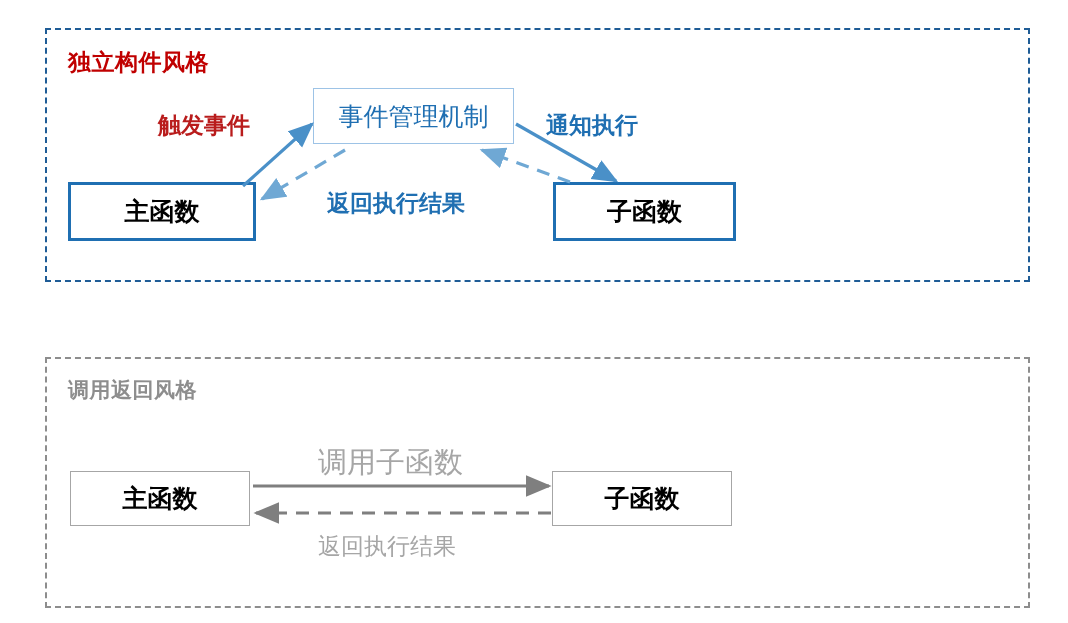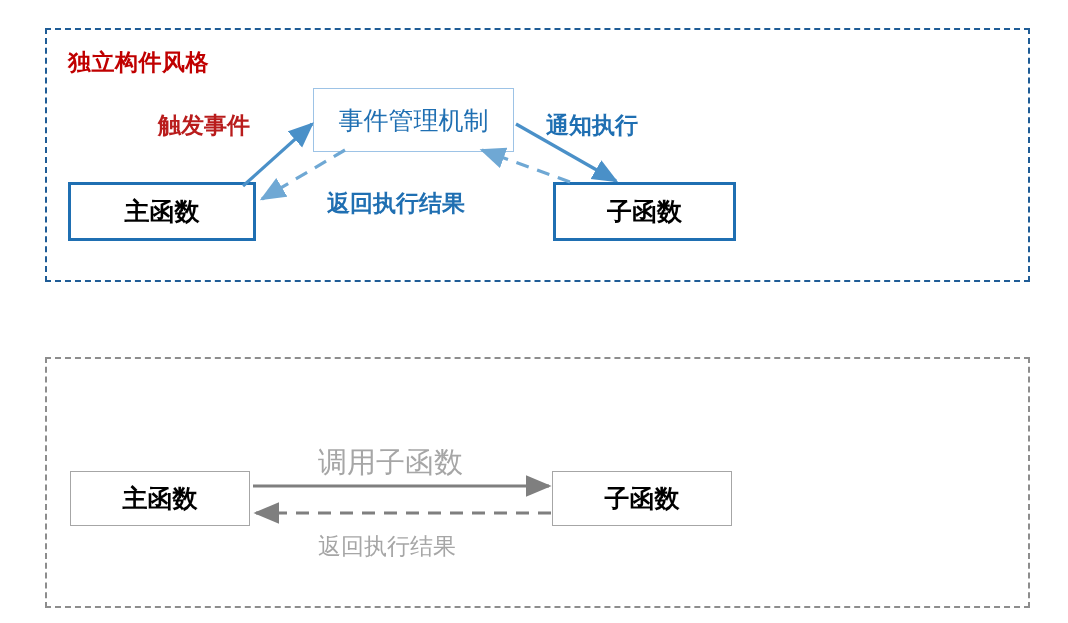--- a/index.html
+++ b/index.html
@@ -81,21 +81,21 @@
   }
   .node-gray {
     border: 1px solid #a6a6a6;
     font-size: 25px;
     font-weight: bold;
     color: #000000;
   }
 
   #node-main-top    { left: 68px;  top: 182px; width: 188px; height: 59px; }
   #node-sub-top     { left: 553px; top: 182px; width: 183px; height: 59px; }
-  #node-eventmgr    { left: 313px; top: 88px;  width: 201px; height: 64px; }
+  #node-eventmgr    { left: 313px; top: 88px;  width: 201px; height: 56px; }
   #node-main-bottom { left: 70px;  top: 471px; width: 180px; height: 55px; }
   #node-sub-bottom  { left: 552px; top: 471px; width: 180px; height: 55px; }
 
   
   .edge-label {
     position: absolute;
     white-space: nowrap;
     font-size: 22px;
   }
   #label-trigger   { left: 158px; top: 110px; color: #b91c1c; font-weight: bold; font-size: 23px; }
@@ -136,20 +136,21 @@
   </div>
 
   <div class="edge-label" id="label-trigger">触发事件</div>
 
   <div class="edge-label" id="label-notify">通知执行</div>
 
   <div class="edge-label" id="label-return-top">返回执行结果</div>
 
   <div class="panel" id="panel-callreturn"></div>
 
+  <div class="panel-title" id="title-callreturn">调用返回风格</div>
 
   <div class="node node-gray" id="node-main-bottom">
     <span>主函数</span>
   </div>
 
   <div class="node node-gray" id="node-sub-bottom">
     <span>子函数</span>
   </div>
 
   <div class="edge-label" id="label-call">调用子函数</div>

